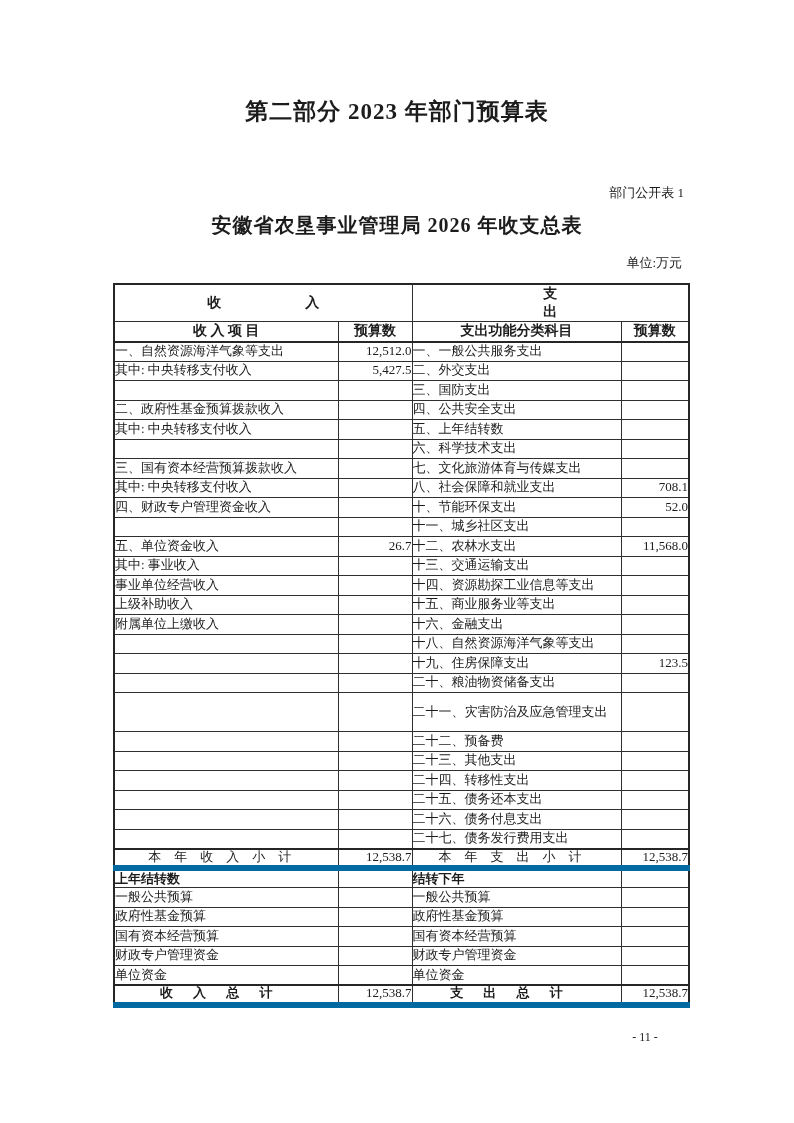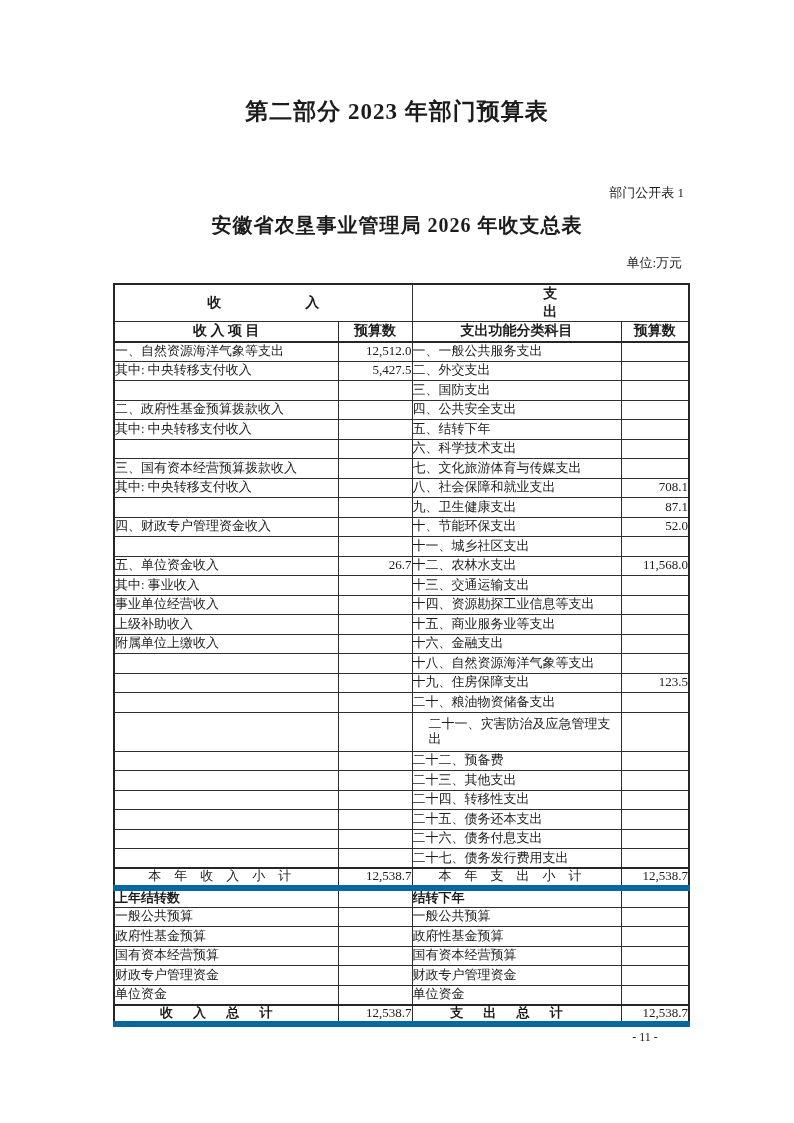--- a/index.html
+++ b/index.html
@@ -41,21 +41,21 @@
   td.item { text-align:left; font-size:13.5px; padding-right:2px; word-break:break-all; }
   td.num  { text-align:right; padding-right:5px; }
   .lvl0 { padding-left:6px; }
   .lvl1 { padding-left:52px; }
   .lvl2 { padding-left:88px; }
   .lvl3 { padding-left:30px; }
   td.cen { text-align:center; letter-spacing:1em; padding-left:1em; padding-right:0; }
   td.cenb { font-weight:bold; letter-spacing:1.55em; padding-left:1.55em; }
   td.bold { font-weight:bold; }
   tr.rule td { border-top:2px solid #262626; border-bottom:6px solid #0369a1; }
-  tr.tall td { height:39px;padding-left:16px; }
+  tr.tall td { height:39px; }
   .footer {
     position:absolute; top:1030px; left:607px; width:76px;
     text-align:center; font-size:12px;
   }
 </style>
 </head>
 <body>
 
 <div class="page">
 
@@ -107,46 +107,40 @@
         </tr>
         <tr>
           <td class="item lvl0">二、政府性基金预算拨款收入</td>
           <td class="num"></td>
           <td class="item lvl0">四、公共安全支出</td>
           <td class="num"></td>
         </tr>
         <tr>
           <td class="item lvl1">其中: 中央转移支付收入</td>
           <td class="num"></td>
-          <td class="item lvl0">五、结转下年</td>
+          <td class="item lvl0">五、上年结转数</td>
           <td class="num"></td>
         </tr>
         <tr>
           <td class="item lvl0"></td>
           <td class="num"></td>
           <td class="item lvl0">六、科学技术支出</td>
           <td class="num"></td>
         </tr>
         <tr>
           <td class="item lvl0">三、国有资本经营预算拨款收入</td>
           <td class="num"></td>
           <td class="item lvl0">七、文化旅游体育与传媒支出</td>
           <td class="num"></td>
         </tr>
         <tr>
           <td class="item lvl1">其中: 中央转移支付收入</td>
           <td class="num"></td>
           <td class="item lvl0">八、社会保障和就业支出</td>
           <td class="num">708.1</td>
-        </tr>
-        <tr>
-          <td class="item lvl0"></td>
-          <td class="num"></td>
-          <td class="item lvl0">九、卫生健康支出</td>
-          <td class="num">87.1</td>
         </tr>
         <tr>
           <td class="item lvl0">四、财政专户管理资金收入</td>
           <td class="num"></td>
           <td class="item lvl0">十、节能环保支出</td>
           <td class="num">52.0</td>
         </tr>
         <tr>
           <td class="item lvl0"></td>
           <td class="num"></td>

